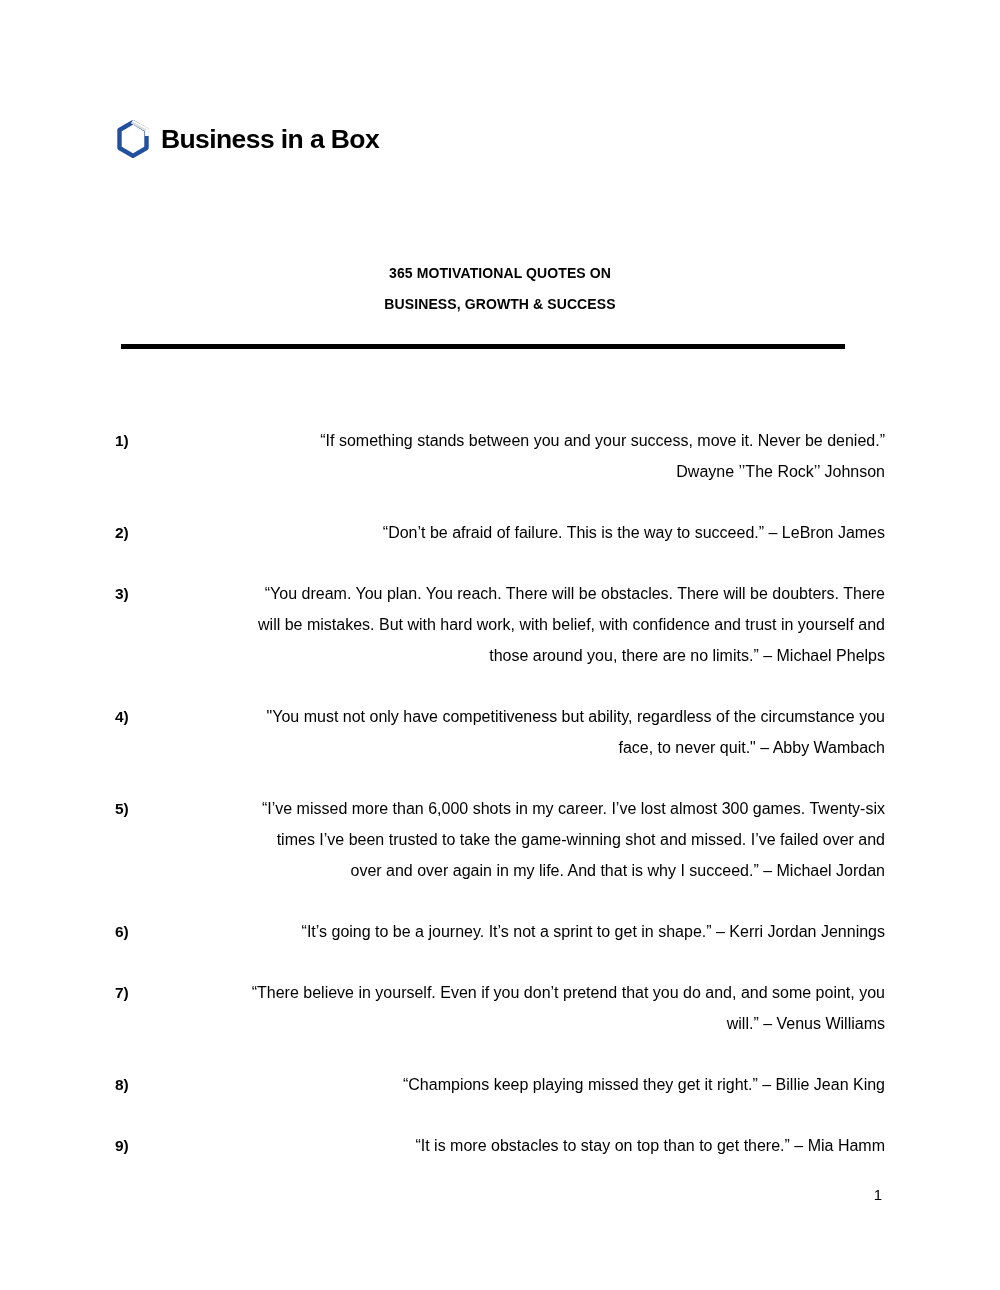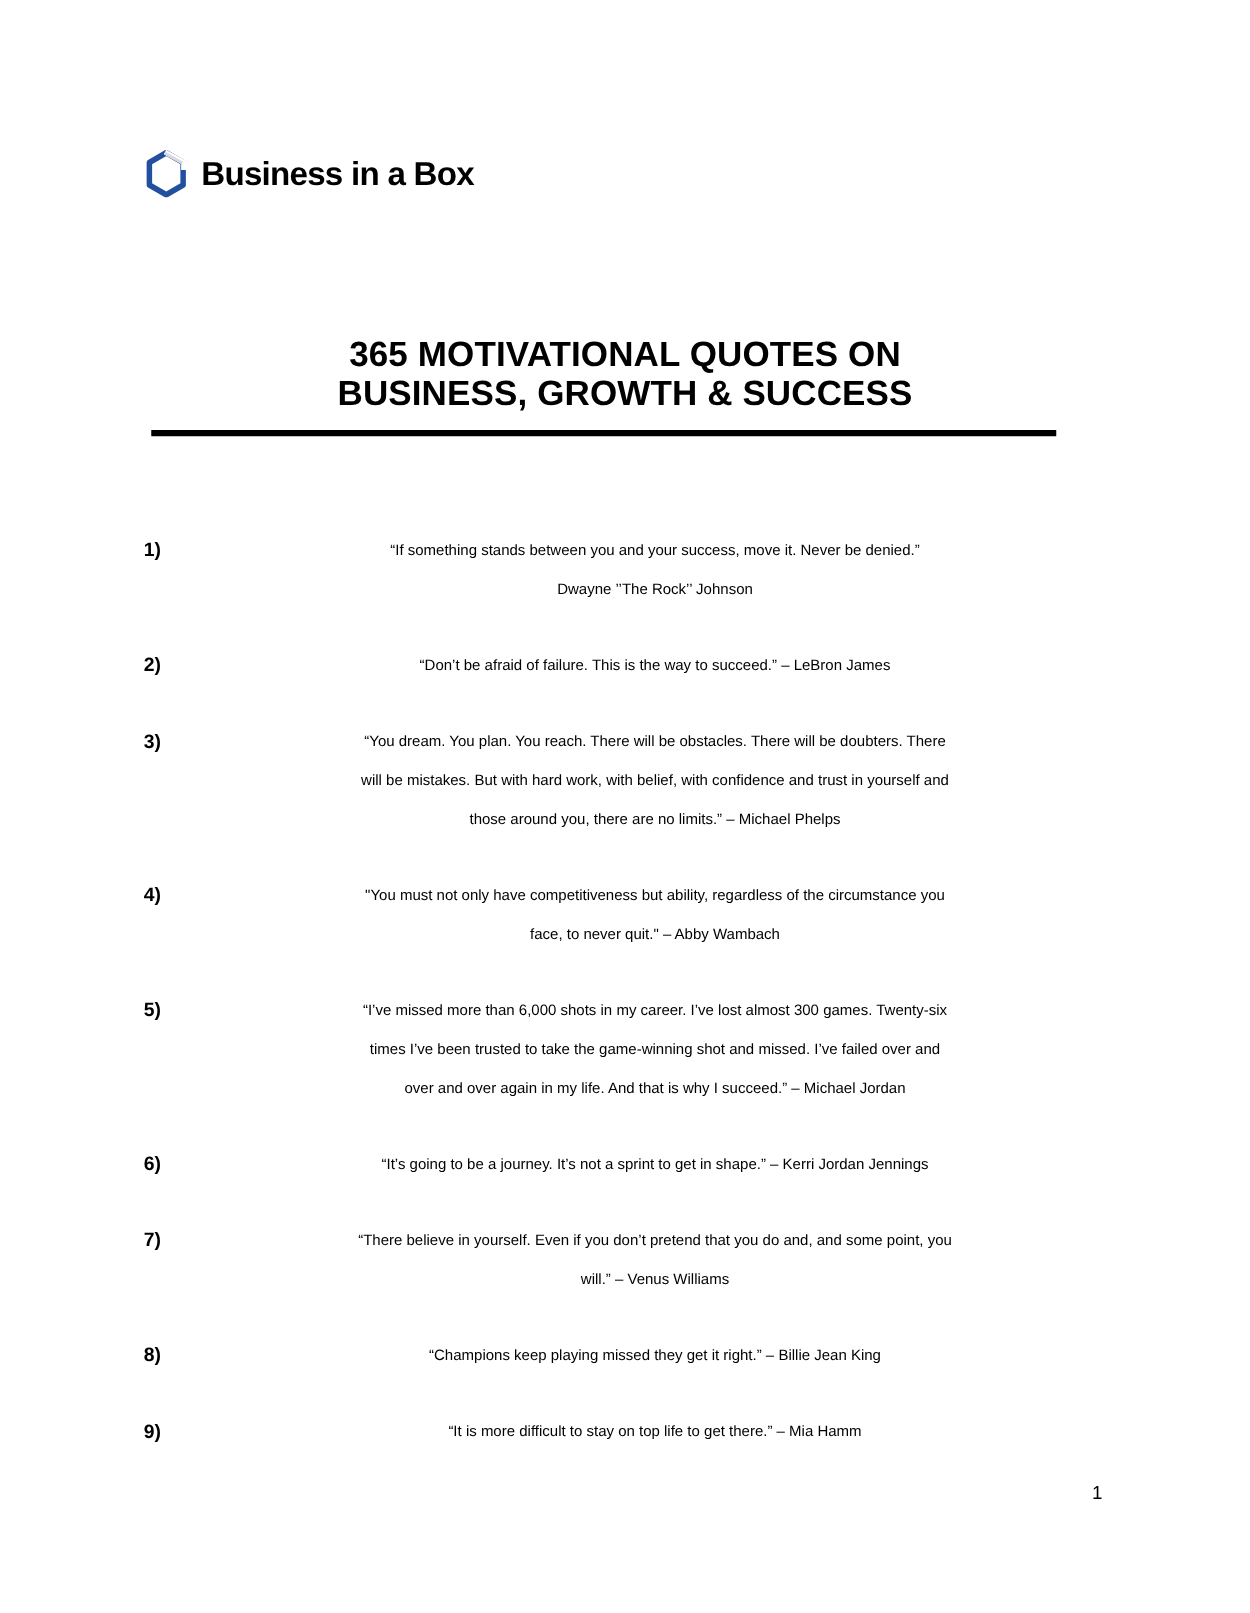--- a/index.html
+++ b/index.html
@@ -48,21 +48,21 @@
     white-space: nowrap;
   }
 
   
   .doc-title {
     position: absolute;
     left: 0;
     top: 249px;
     width: 1000px;
     text-align: center;
-    font-size: 28px;
+    font-size: 14px;
     font-weight: bold;
     line-height: 31px;
     letter-spacing: 0.1px;
   }
   .doc-title .title-line { display: block; }
 
   
   .divider {
     position: absolute;
     left: 121px;
@@ -87,23 +87,23 @@
   .quote-num {
     flex: 0 0 48px;
     width: 48px;
     font-size: 15.5px;
     font-weight: bold;
     line-height: 31px;
     padding-top: 0px;
   }
   .quote-body {
     flex: 1 1 auto;
-    font-size: 12px;
+    font-size: 16px;
     line-height: 31px;
-    text-align: center;
+    text-align: right;
   }
   .quote-line { display: block; }
 
   
   .page-number {
     position: absolute;
     right: 118px;
     top: 1186px;
     font-size: 15px;
     line-height: 18px;
@@ -194,21 +194,21 @@
     <li class="quote-item">
       <span class="quote-num">8)</span>
       <span class="quote-body">
         <span class="quote-line">“Champions keep playing missed they get it right.” – Billie Jean King</span>
       </span>
     </li>
 
     <li class="quote-item">
       <span class="quote-num">9)</span>
       <span class="quote-body">
-        <span class="quote-line">“It is more difficult to stay on top life to get there.” – Mia Hamm</span>
+        <span class="quote-line">“It is more obstacles to stay on top than to get there.” – Mia Hamm</span>
       </span>
     </li>
 
   </ol>
 
   <div class="page-number">1</div>
 
 </div>
 
 </body></html>

